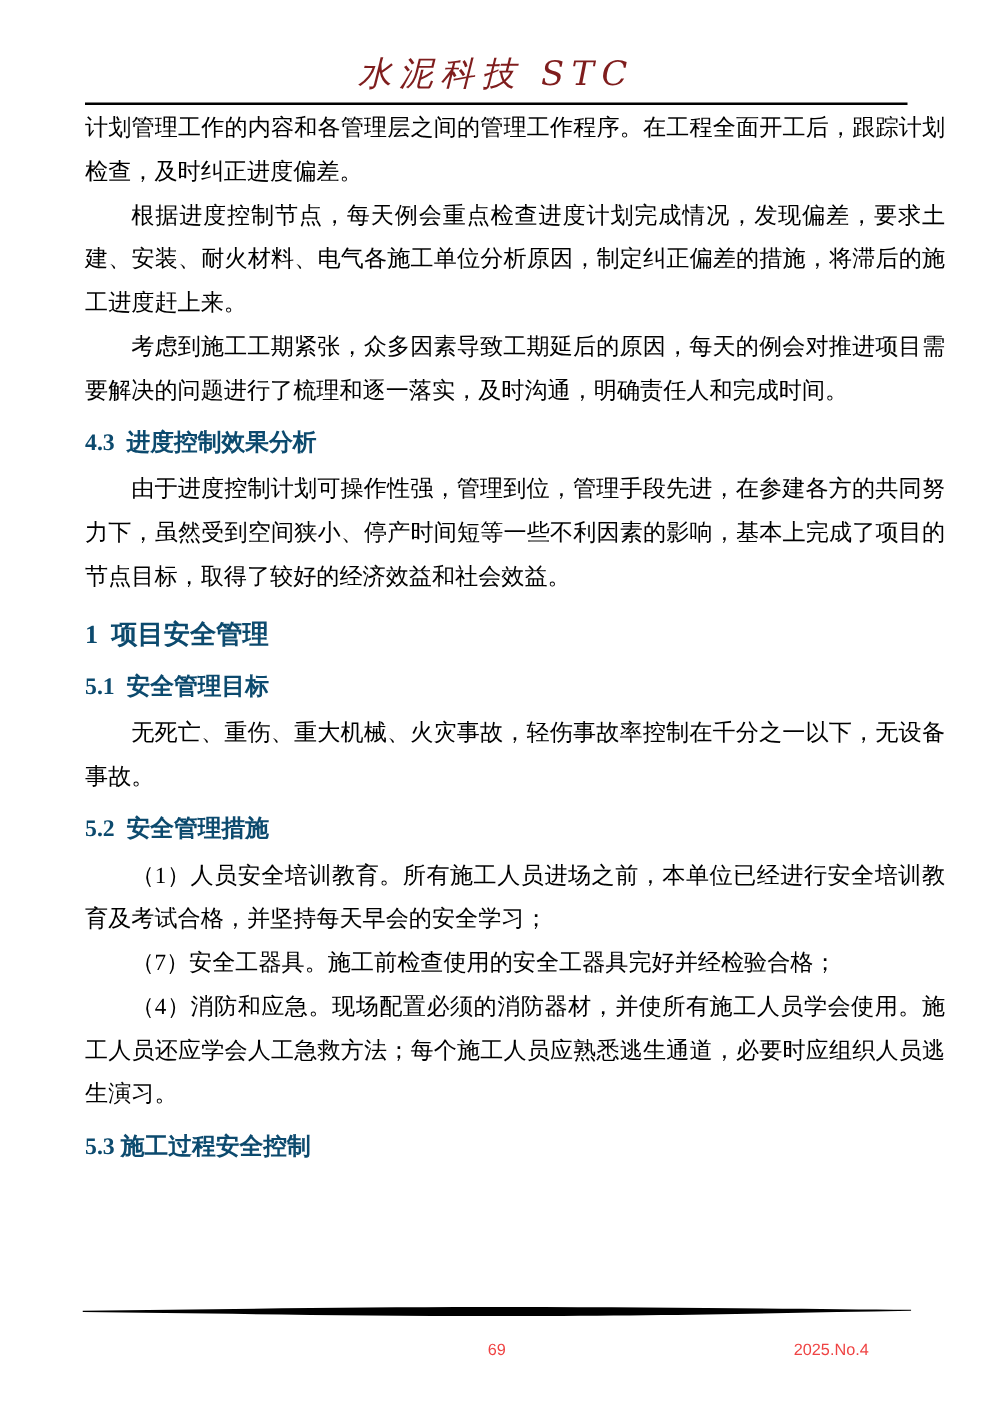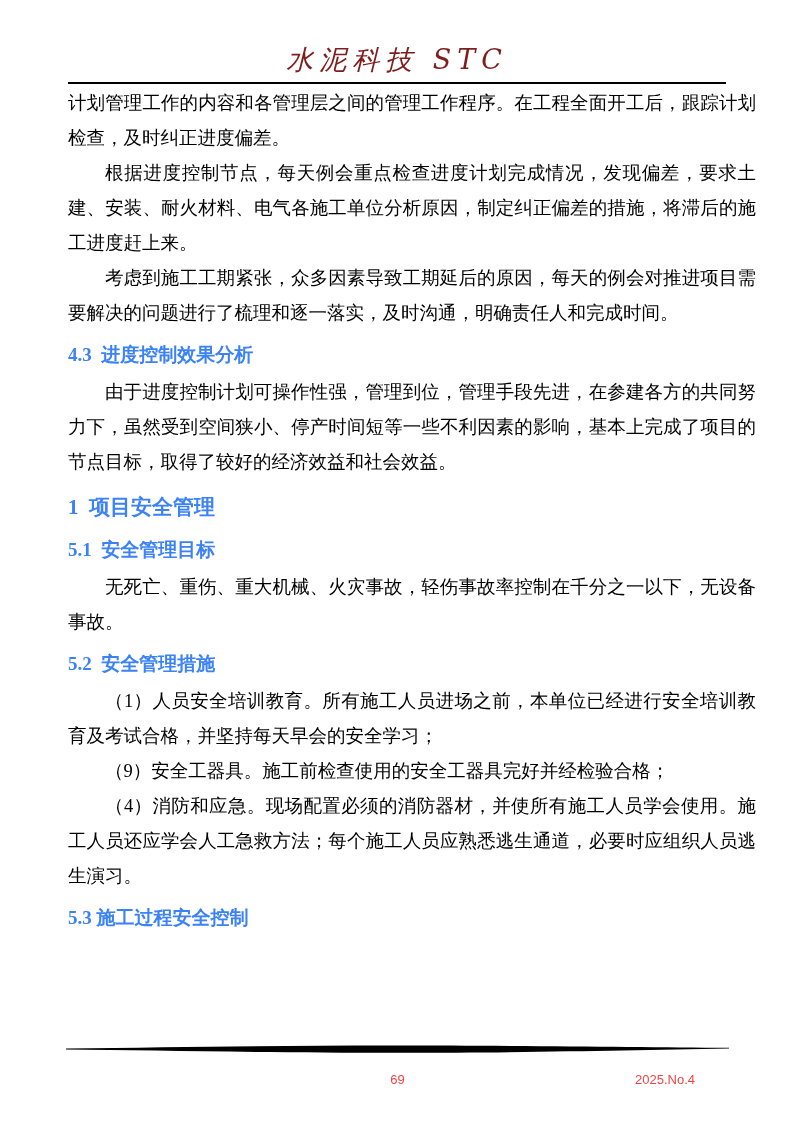--- a/index.html
+++ b/index.html
@@ -50,21 +50,21 @@
     line-height: 35px;
     text-indent: 2em;
     word-break: break-all;
   }
   .para.no-indent {
     text-indent: 0;
   }
   .h1, .h2 {
     font-weight: bold;
     white-space: pre-wrap;
-    color: #3b82f6;
+    color: #0c4a6e;
   }
   .h1 {
     font-size: 21px;
     line-height: 38px;
     margin: 8px 0 3px 0;
   }
   .h2 {
     font-size: 19px;
     line-height: 36px;
     margin: 6px 0 2px 0;
@@ -115,21 +115,21 @@
     <p class="para no-indent">计划管理工作的内容和各管理层之间的管理工作程序。在工程全面开工后，跟踪计划检查，及时纠正进度偏差。</p>
     <p class="para">根据进度控制节点，每天例会重点检查进度计划完成情况，发现偏差，要求土建、安装、耐火材料、电气各施工单位分析原因，制定纠正偏差的措施，将滞后的施工进度赶上来。</p>
     <p class="para">考虑到施工工期紧张，众多因素导致工期延后的原因，每天的例会对推进项目需要解决的问题进行了梳理和逐一落实，及时沟通，明确责任人和完成时间。</p>
     <div class="h2">4.3  进度控制效果分析</div>
     <p class="para">由于进度控制计划可操作性强，管理到位，管理手段先进，在参建各方的共同努力下，虽然受到空间狭小、停产时间短等一些不利因素的影响，基本上完成了项目的节点目标，取得了较好的经济效益和社会效益。</p>
     <div class="h1">1  项目安全管理</div>
     <div class="h2">5.1  安全管理目标</div>
     <p class="para">无死亡、重伤、重大机械、火灾事故，轻伤事故率控制在千分之一以下，无设备事故。</p>
     <div class="h2">5.2  安全管理措施</div>
     <p class="para">（1）人员安全培训教育。所有施工人员进场之前，本单位已经进行安全培训教育及考试合格，并坚持每天早会的安全学习；</p>
-    <p class="para">（9）安全工器具。施工前检查使用的安全工器具完好并经检验合格；</p>
+    <p class="para">（7）安全工器具。施工前检查使用的安全工器具完好并经检验合格；</p>
     <p class="para">（4）消防和应急。现场配置必须的消防器材，并使所有施工人员学会使用。施工人员还应学会人工急救方法；每个施工人员应熟悉逃生通道，必要时应组织人员逃生演习。</p>
     <div class="h2">5.3 施工过程安全控制</div>
   </div>
 
   <div class="footer">
     <svg class="footer-bar" viewBox="0 0 660 10" preserveAspectRatio="none" aria-hidden="true">
       <path d="M0,4.6 C110,3.4 210,1.6 320,1.6 C460,1.6 570,3.2 660,3.8 L660,4.6 C560,6.2 470,8.8 330,8.8 C200,8.8 90,6.4 0,5.6 Z" fill="#000000"></path>
     </svg>
     <div class="footer-row">
       <span class="page-number">69</span>

